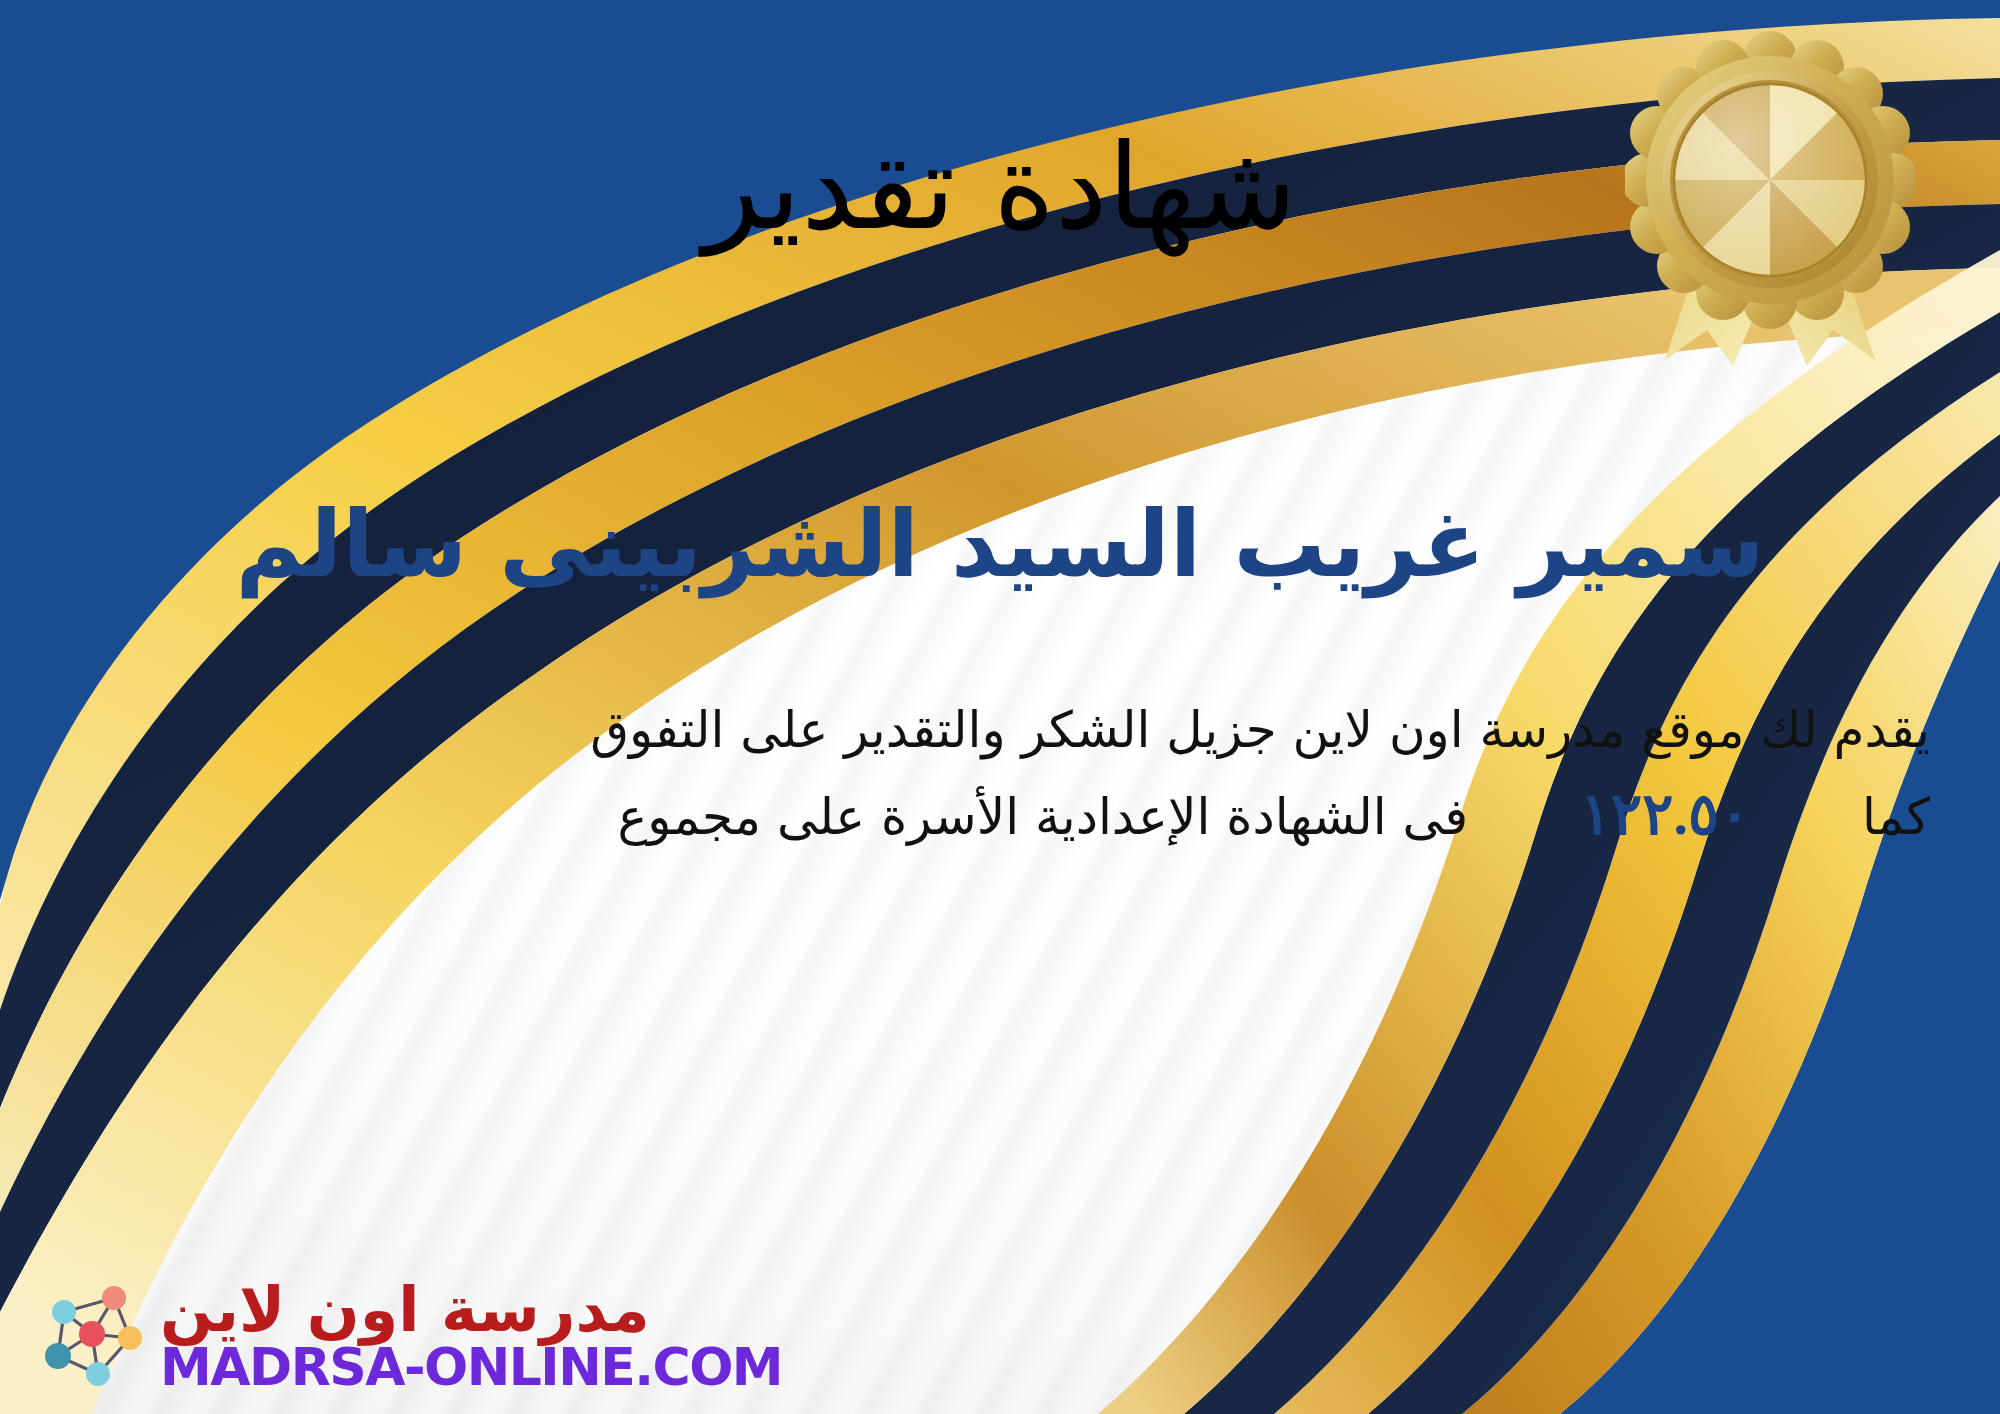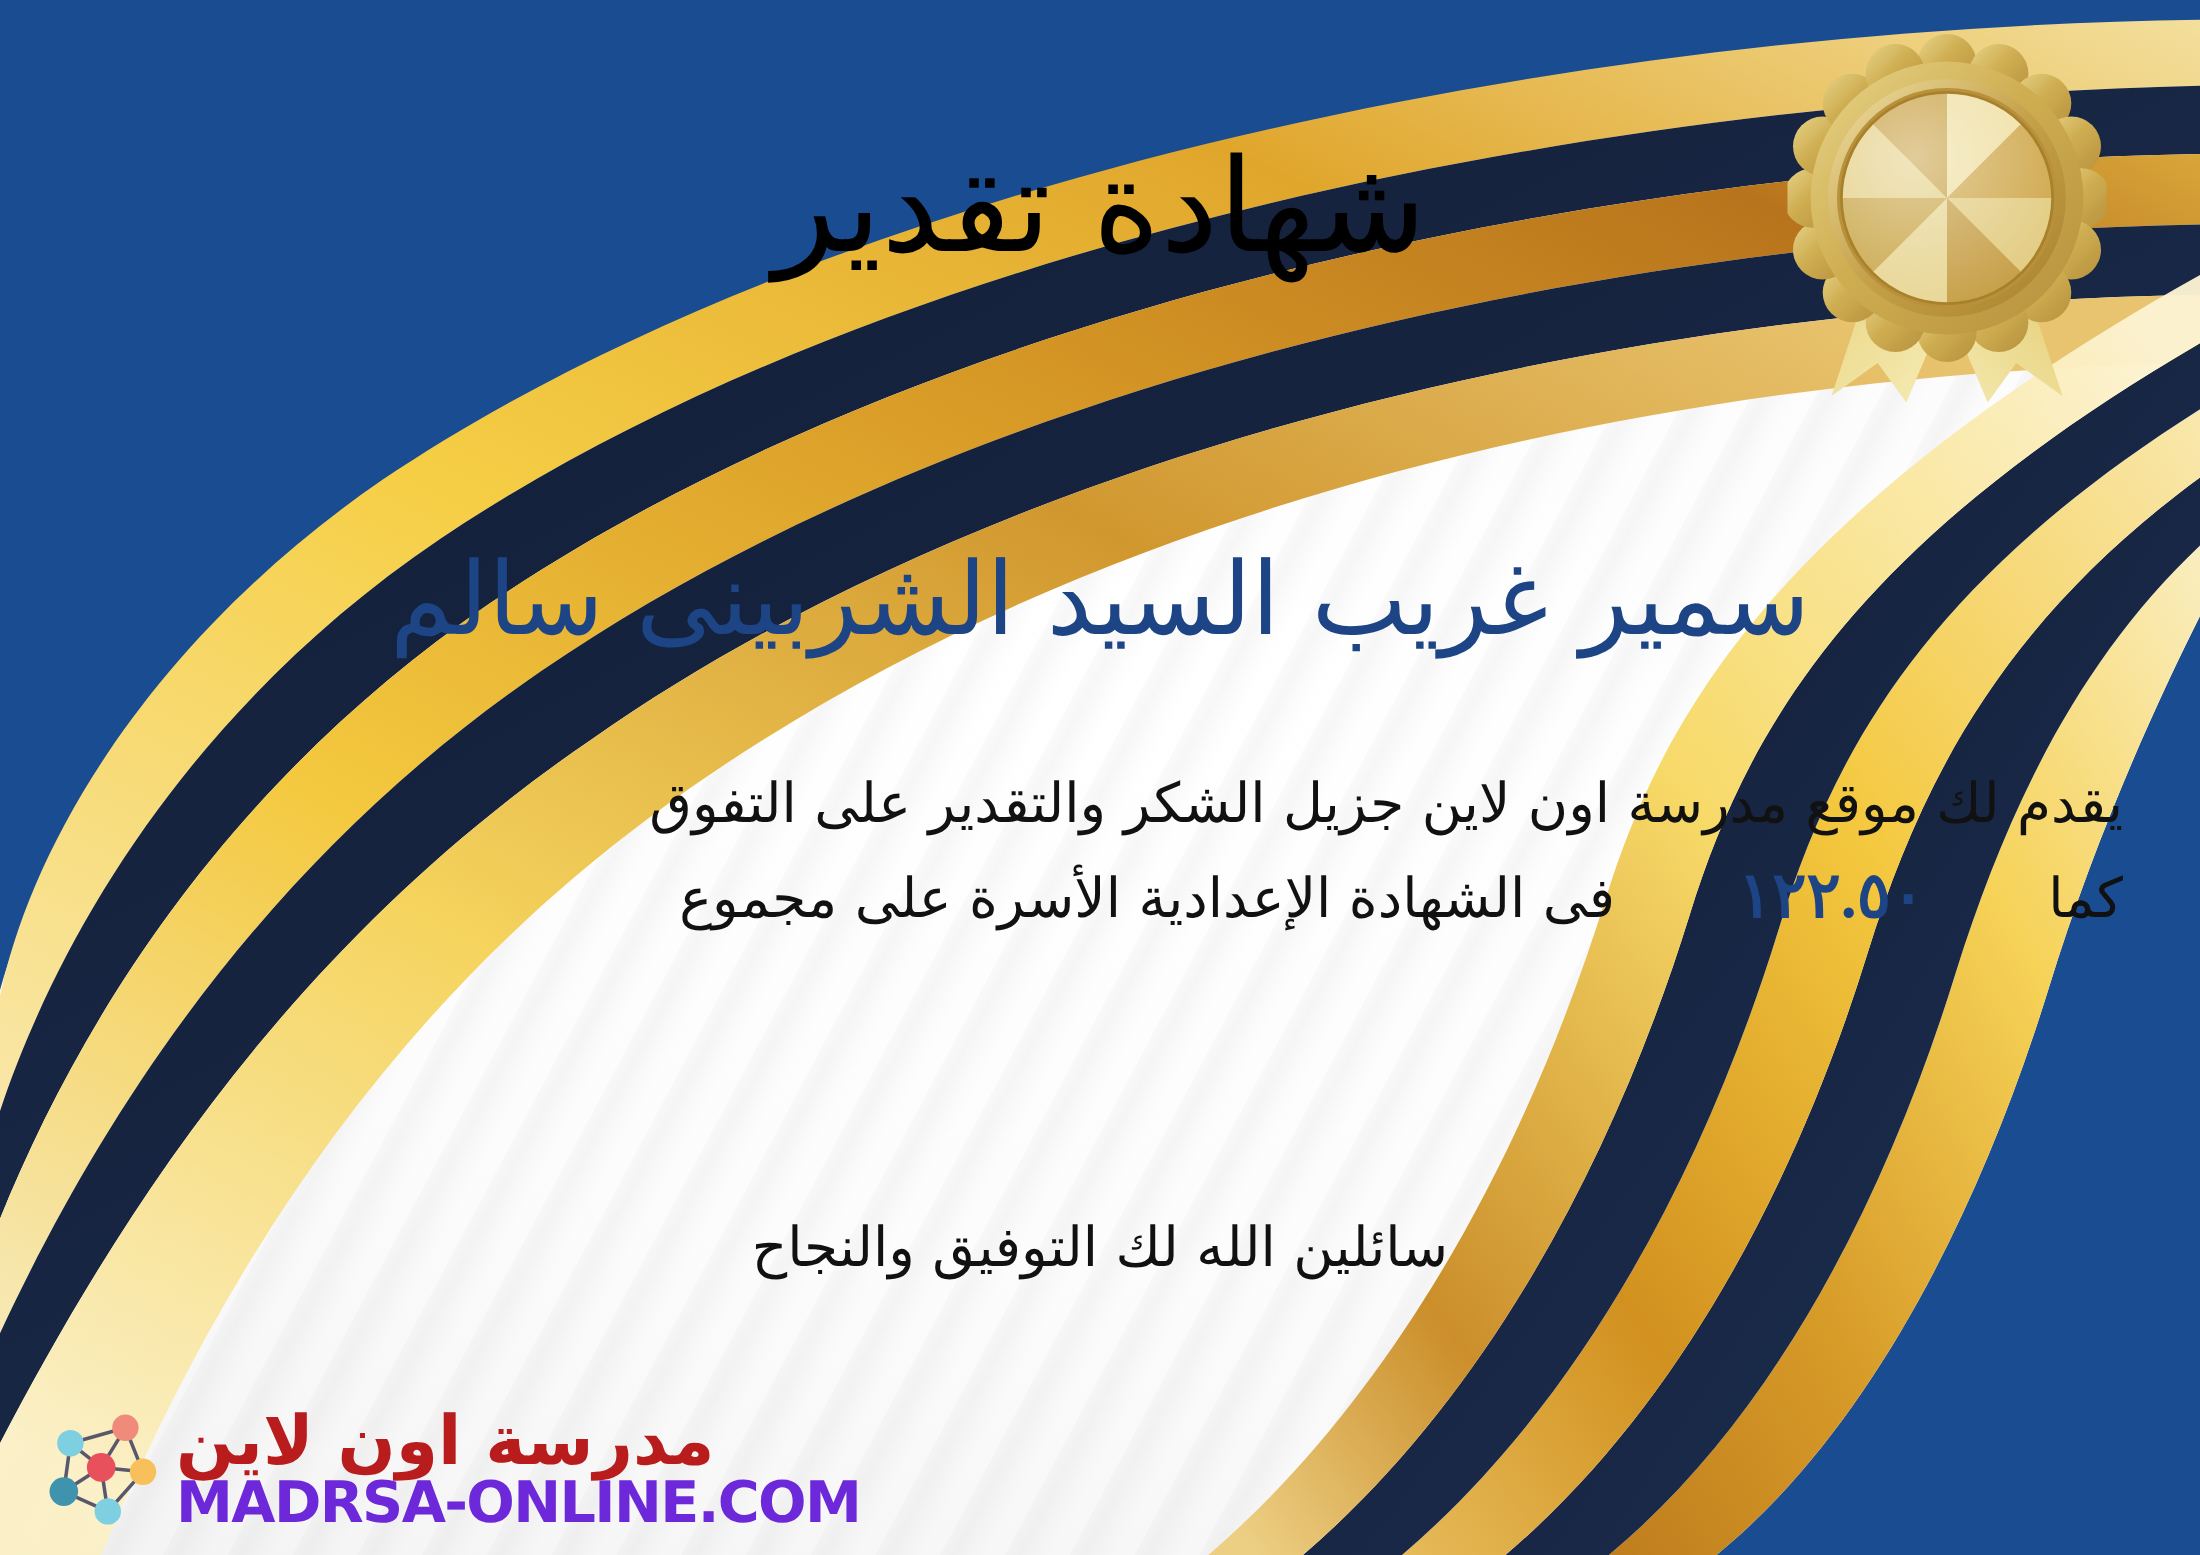--- a/index.html
+++ b/index.html
@@ -65,21 +65,21 @@
     direction: rtl;
   }
 
   .recipient-name {
     position: absolute;
     top: 490px;
     left: 0;
     right: 0;
     text-align: center;
     font-size: 92px;
-    font-weight: 400;
+    font-weight: 700;
     color: #1d4586;
     direction: rtl;
     line-height: 1.2;
   }
 
   .body-block {
     position: absolute;
     top: 692px;
     left: 70px;
     right: 70px;
@@ -357,21 +357,20 @@
       <div class="body-line">
         <span>كما</span>
         <span class="spacer-wide"></span>
         <span class="grade-value">١٢٢.٥٠</span>
         <span class="spacer-wide"></span>
         <span>فى الشهادة الإعدادية الأسرة على مجموع</span>
       </div>
 
     </div>
 
-    <div class="closing-line">سائلين الله لك التوفيق  والنجاح</div>
   </div>
 
   <div class="logo">
     <div class="logo-mark">
       <svg width="120" height="120" viewBox="0 0 120 120" xmlns="http://www.w3.org/2000/svg">
         <g stroke="#3d3d5c" stroke-width="3.2" fill="none" opacity="0.85">
           <line x1="34" y1="36" x2="84" y2="22"></line>
           <line x1="34" y1="36" x2="62" y2="58"></line>
           <line x1="84" y1="22" x2="62" y2="58"></line>
           <line x1="62" y1="58" x2="100" y2="62"></line>

